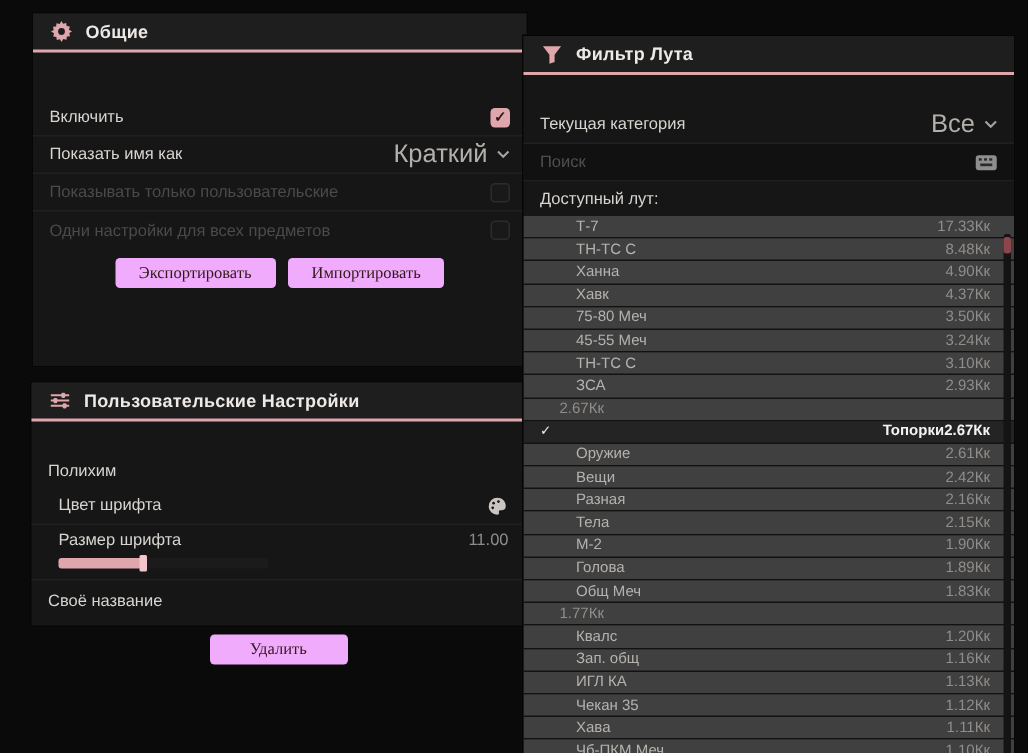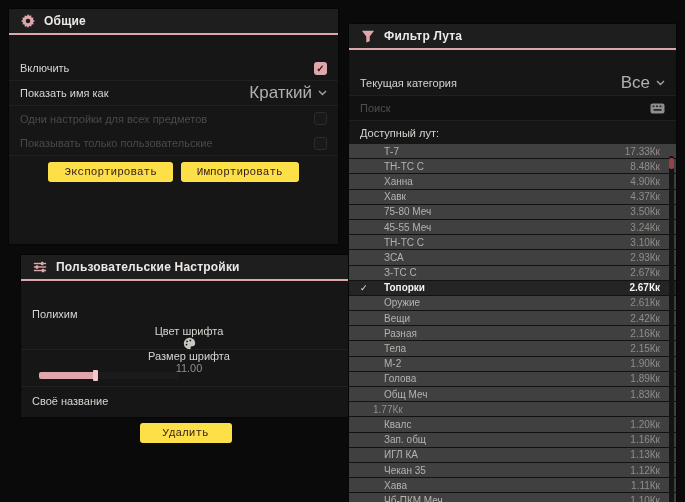--- a/index.html
+++ b/index.html
@@ -5,44 +5,44 @@
   * { box-sizing: border-box; margin: 0; padding: 0; }
   html,body { width:685px; height:502px; background:#070707; font-family:"Liberation Sans",sans-serif; }
   .screen { position:relative; width:685px; height:502px; background:#0a0a0a; overflow:hidden; }
 
   .panel { position:absolute; background:#161616; border:1px solid #060606; display:flex; flex-direction:column; }
   .panel-header { flex:0 0 26px; background:#1e1e1e; display:flex; align-items:center; gap:9px;
                   padding:0 11px; border-bottom:2px solid #dfa6ab; }
   .panel-title { font-size:12px; font-weight:bold; color:#ece9e6; letter-spacing:.2px; }
   .hicon { width:15px; height:15px; display:flex; align-items:center; justify-content:center; }
 
-  #panel-general { left:8px;  top:8px;   width:331px; height:237px; }
+  #panel-general { left:21px;  top:8px;   width:331px; height:237px;gap:10px; }
   #panel-custom  { left:20px;  top:254px; width:331px; height:164px; }
   #panel-filter  { left:348px; top:23px;  width:329px; height:486px; }
 
   .panel-body { flex:1; padding-top:21px; position:relative; }
 
   .row { height:25px; display:flex; align-items:center; justify-content:space-between;
          padding:0 11px; border-bottom:1px solid #202020; font-size:11px; color:#d8d5d1; }
   .row.noborder { border-bottom:none; }
   .row.disabled { color:#4a4a4a; }
 
   .checkbox { width:13px; height:13px; border-radius:3px; background:#dfa6ab; color:#2d181b;
               font-size:10px; line-height:13px; text-align:center; font-weight:bold; }
   .checkbox.off { background:#191919; border:1px solid #2c2c2c; color:transparent; }
 
   .combo { display:flex; align-items:center; gap:6px; color:#b3b0ac; font-size:17px; cursor:default; }
 
   .btn-row { display:flex; justify-content:center; gap:8px; margin-top:6px; }
-  .btn { background:#fde047; color:#33191c; border:none; border-radius:3px; font-size:11px;
-         font-family:Liberation Mono, monospace; padding:4px 16px; min-width:88px; }
+  .btn { background:#f0abfc; color:#33191c; border:none; border-radius:3px; font-size:11px;
+         font-family:Liberation Serif, serif; padding:4px 16px; min-width:88px; }
   .btn-delete { display:block; margin:9px auto 0; min-width:92px; }
 
   .section-label { font-size:11px; color:#d8d5d1; padding:6px 11px 5px; }
-  .indent { padding-left:18px;flex-direction:column; }
+  .indent { padding-left:18px; }
   .muted { color:#8f8c89; }
 
   .slider-block { padding:2px 0 7px 18px; border-bottom:1px solid #202020; }
   .slider-track { position:relative; width:140px; height:7px; background:#1b1b1b; border-radius:2px; }
   .slider-fill  { position:absolute; left:0; top:0; height:7px; width:56px; background:#dfa6ab; border-radius:2px; }
   .slider-thumb { position:absolute; left:54px; top:-2px; width:5px; height:11px; background:#f2c6ca; border-radius:1px; }
 
   .input-row { height:27px; border-bottom:none; }
   .text-input { flex:1; margin-left:10px; background:transparent; border:none; height:20px;
                 color:#d8d5d1; font-size:11px; font-family:"Liberation Sans",sans-serif; outline:none; }
@@ -53,21 +53,21 @@
                   font-size:11px; font-family:"Liberation Sans",sans-serif; }
   .search-input::placeholder { color:#4f4f4f; }
 
   .loot-list { height:380px; overflow:hidden; }
   .loot-row { height:15.2px; display:flex; align-items:center; padding:0 16px 0 11px;
               background:#404040; border-bottom:1px solid #121212; font-size:10px; }
   .loot-check { width:13px; color:#ece9e6; font-size:9px; font-family:"DejaVu Sans",sans-serif; }
   .loot-name { flex:1; color:#b5b2ae; padding-left:11px; white-space:nowrap; overflow:hidden; }
   .loot-value { color:#908d8a; }
   .loot-row.checked { background:#242424; }
-  .loot-row.checked .loot-name, .loot-row.checked .loot-value { color:#f5f3f1; font-weight:bold; }
+  .loot-row.checked .loot-name, .loot-row.checked .loot-value { color:#f5f3f1; font-weight:bold;text-align:right; }
 
   .scrollbar { position:absolute; right:2px; top:106px; bottom:4px; width:5px; background:#141414; border-radius:2px; }
   .scroll-thumb { position:absolute; top:2px; left:0; width:5px; height:11px; background:#8e4449; border-radius:2px; }
 
   .resize-grip { position:absolute; right:1px; bottom:1px; width:0; height:0;
                  border-left:9px solid transparent; border-bottom:9px solid #2e2e2e; }
 </style>
 </head>
 <body>
 
@@ -90,26 +90,26 @@
       </div>
       <div class="row">
         <span>Показать имя как</span>
         <span class="combo">
           <span>Краткий</span>
           <svg width="9" height="6" viewBox="0 0 9 6">
               <polyline points="1,1 4.5,4.5 8,1" fill="none" stroke="#a7a4a0" stroke-width="1.4"></polyline>
             </svg>
         </span>
       </div>
+      <div class="row disabled">
+        <span>Показывать только пользовательские</span>
+        <span class="checkbox off"></span>
+      </div>
       <div class="row disabled noborder">
         <span>Одни настройки для всех предметов</span>
-        <span class="checkbox off"></span>
-      </div>
-      <div class="row disabled">
-        <span>Показывать только пользовательские</span>
         <span class="checkbox off"></span>
       </div>
       <div class="btn-row">
         <button class="btn">Экспортировать</button>
         <button class="btn">Импортировать</button>
       </div>
     </div>
   </section>
 
   <section class="panel" id="panel-custom">
@@ -240,21 +240,20 @@
   </div>
 
   <div class="loot-row">
     <span class="loot-check"></span>
     <span class="loot-name">ЗСА</span>
     <span class="loot-value">2.93Кк</span>
   </div>
 
   <div class="loot-row">
     <span class="loot-check"></span>
-    <span class="loot-name">З-ТС С</span>
     <span class="loot-value">2.67Кк</span>
   </div>
 
   <div class="loot-row checked">
     <span class="loot-check">✓</span>
     <span class="loot-name">Топорки</span>
     <span class="loot-value">2.67Кк</span>
   </div>
 
   <div class="loot-row">

